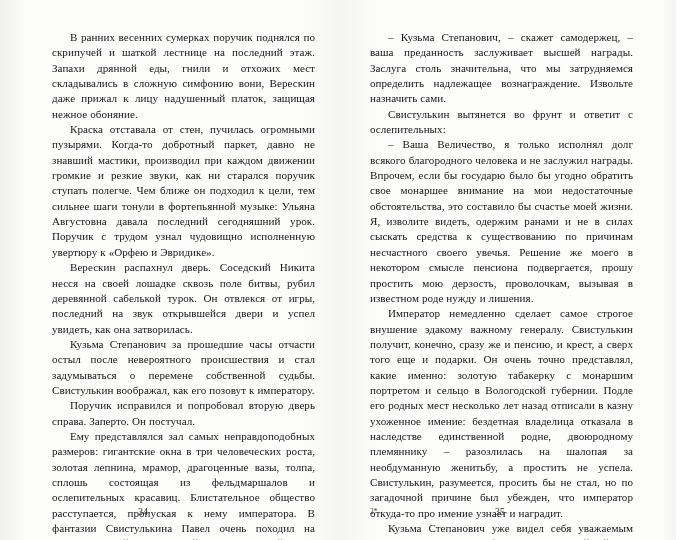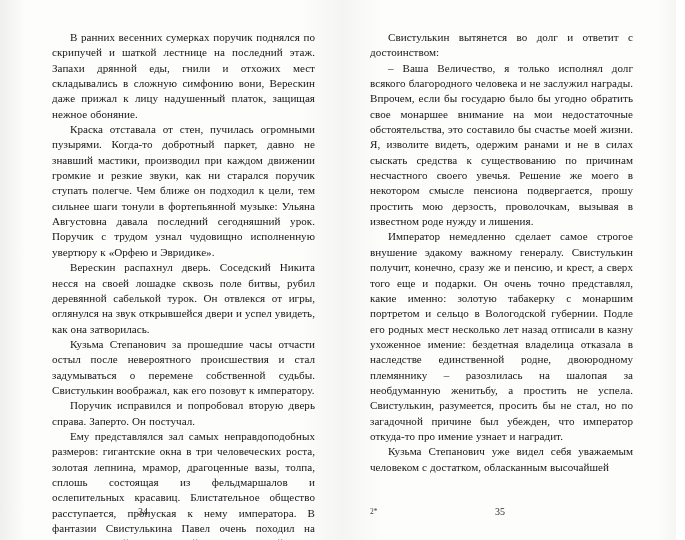--- a/index.html
+++ b/index.html
@@ -90,31 +90,32 @@
 </style>
 </head>
 <body>
 
 <div id="book-spread">
 
   <div class="page left">
     <div class="text-block">
       <p>В ранних весенних сумерках поручик поднялся по скрипучей и шаткой лестнице на последний этаж. Запахи дрянной еды, гнили и отхожих мест складывались в сложную симфонию вони, Верескин даже прижал к лицу надушенный платок, защищая нежное обоняние.</p>
       <p>Краска отставала от стен, пучилась огромными пузырями. Когда-то добротный паркет, давно не знавший мастики, производил при каждом движении громкие и резкие звуки, как ни старался поручик ступать полегче. Чем ближе он подходил к цели, тем сильнее шаги тонули в фортепьянной музыке: Ульяна Августовна давала последний сегодняшний урок. Поручик с трудом узнал чудовищно исполненную увертюру к «Орфею и Эвридике».</p>
-      <p>Верескин распахнул дверь. Соседский Никита несся на своей лошадке сквозь поле битвы, рубил деревянной сабелькой турок. Он отвлекся от игры, оглянулся на звук открывшейся двери и успел увидеть, как она затворилась.</p>
+      <p>Верескин распахнул дверь. Соседский Никита несся на своей лошадке сквозь поле битвы, рубил деревянной сабелькой турок. Он отвлекся от игры, последний на звук открывшейся двери и успел увидеть, как она затворилась.</p>
       <p>Кузьма Степанович за прошедшие часы отчасти остыл после невероятного происшествия и стал задумываться о перемене собственной судьбы. Свистулькин воображал, как его позовут к императору.</p>
       <p>Поручик исправился и попробовал вторую дверь справа. Заперто. Он постучал.</p>
       <p>Ему представлялся зал самых неправдоподобных размеров: гигантские окна в три человеческих роста, золотая лепнина, мрамор, драгоценные вазы, толпа, сплошь состоящая из фельдмаршалов и ослепительных красавиц. Блистательное общество расступается, пропуская к нему императора. В фантазии Свистулькина Павел очень походил на Суворова, такой же маленький и стремительный.</p>
     </div>
     <div class="folio page-number">34</div>
   </div>
 
   <div class="page right">
     <div class="text-block">
-      <p>Свистулькин вытянется во долг и ответит с достоинством:</p>
+      <p>– Кузьма Степанович, – скажет самодержец, – ваша преданность заслуживает высшей награды. Заслуга столь значительна, что мы затрудняемся определить надлежащее вознаграждение. Извольте назначить сами.</p>
+      <p>Свистулькин вытянется во фрунт и ответит с ослепительных:</p>
       <p>– Ваша Величество, я только исполнял долг всякого благородного человека и не заслужил награды. Впрочем, если бы государю было бы угодно обратить свое монаршее внимание на мои недостаточные обстоятельства, это составило бы счастье моей жизни. Я, изволите видеть, одержим ранами и не в силах сыскать средства к существованию по причинам несчастного своего увечья. Решение же моего в некотором смысле пенсиона подвергается, прошу простить мою дерзость, проволочкам, вызывая в известном роде нужду и лишения.</p>
       <p>Император немедленно сделает самое строгое внушение эдакому важному генералу. Свистулькин получит, конечно, сразу же и пенсию, и крест, а сверх того еще и подарки. Он очень точно представлял, какие именно: золотую табакерку с монаршим портретом и сельцо в Вологодской губернии. Подле его родных мест несколько лет назад отписали в казну ухоженное имение: бездетная владелица отказала в наследстве единственной родне, двоюродному племяннику – разозлилась на шалопая за необдуманную женитьбу, а простить не успела. Свистулькин, разумеется, просить бы не стал, но по загадочной причине был убежден, что император откуда-то про имение узнает и наградит.</p>
       <p>Кузьма Степанович уже видел себя уважаемым человеком с достатком, обласканным высочайшей</p>
     </div>
     <div class="folio signature-mark">2*</div>
     <div class="folio page-number">35</div>
   </div>
 
 </div>
 

